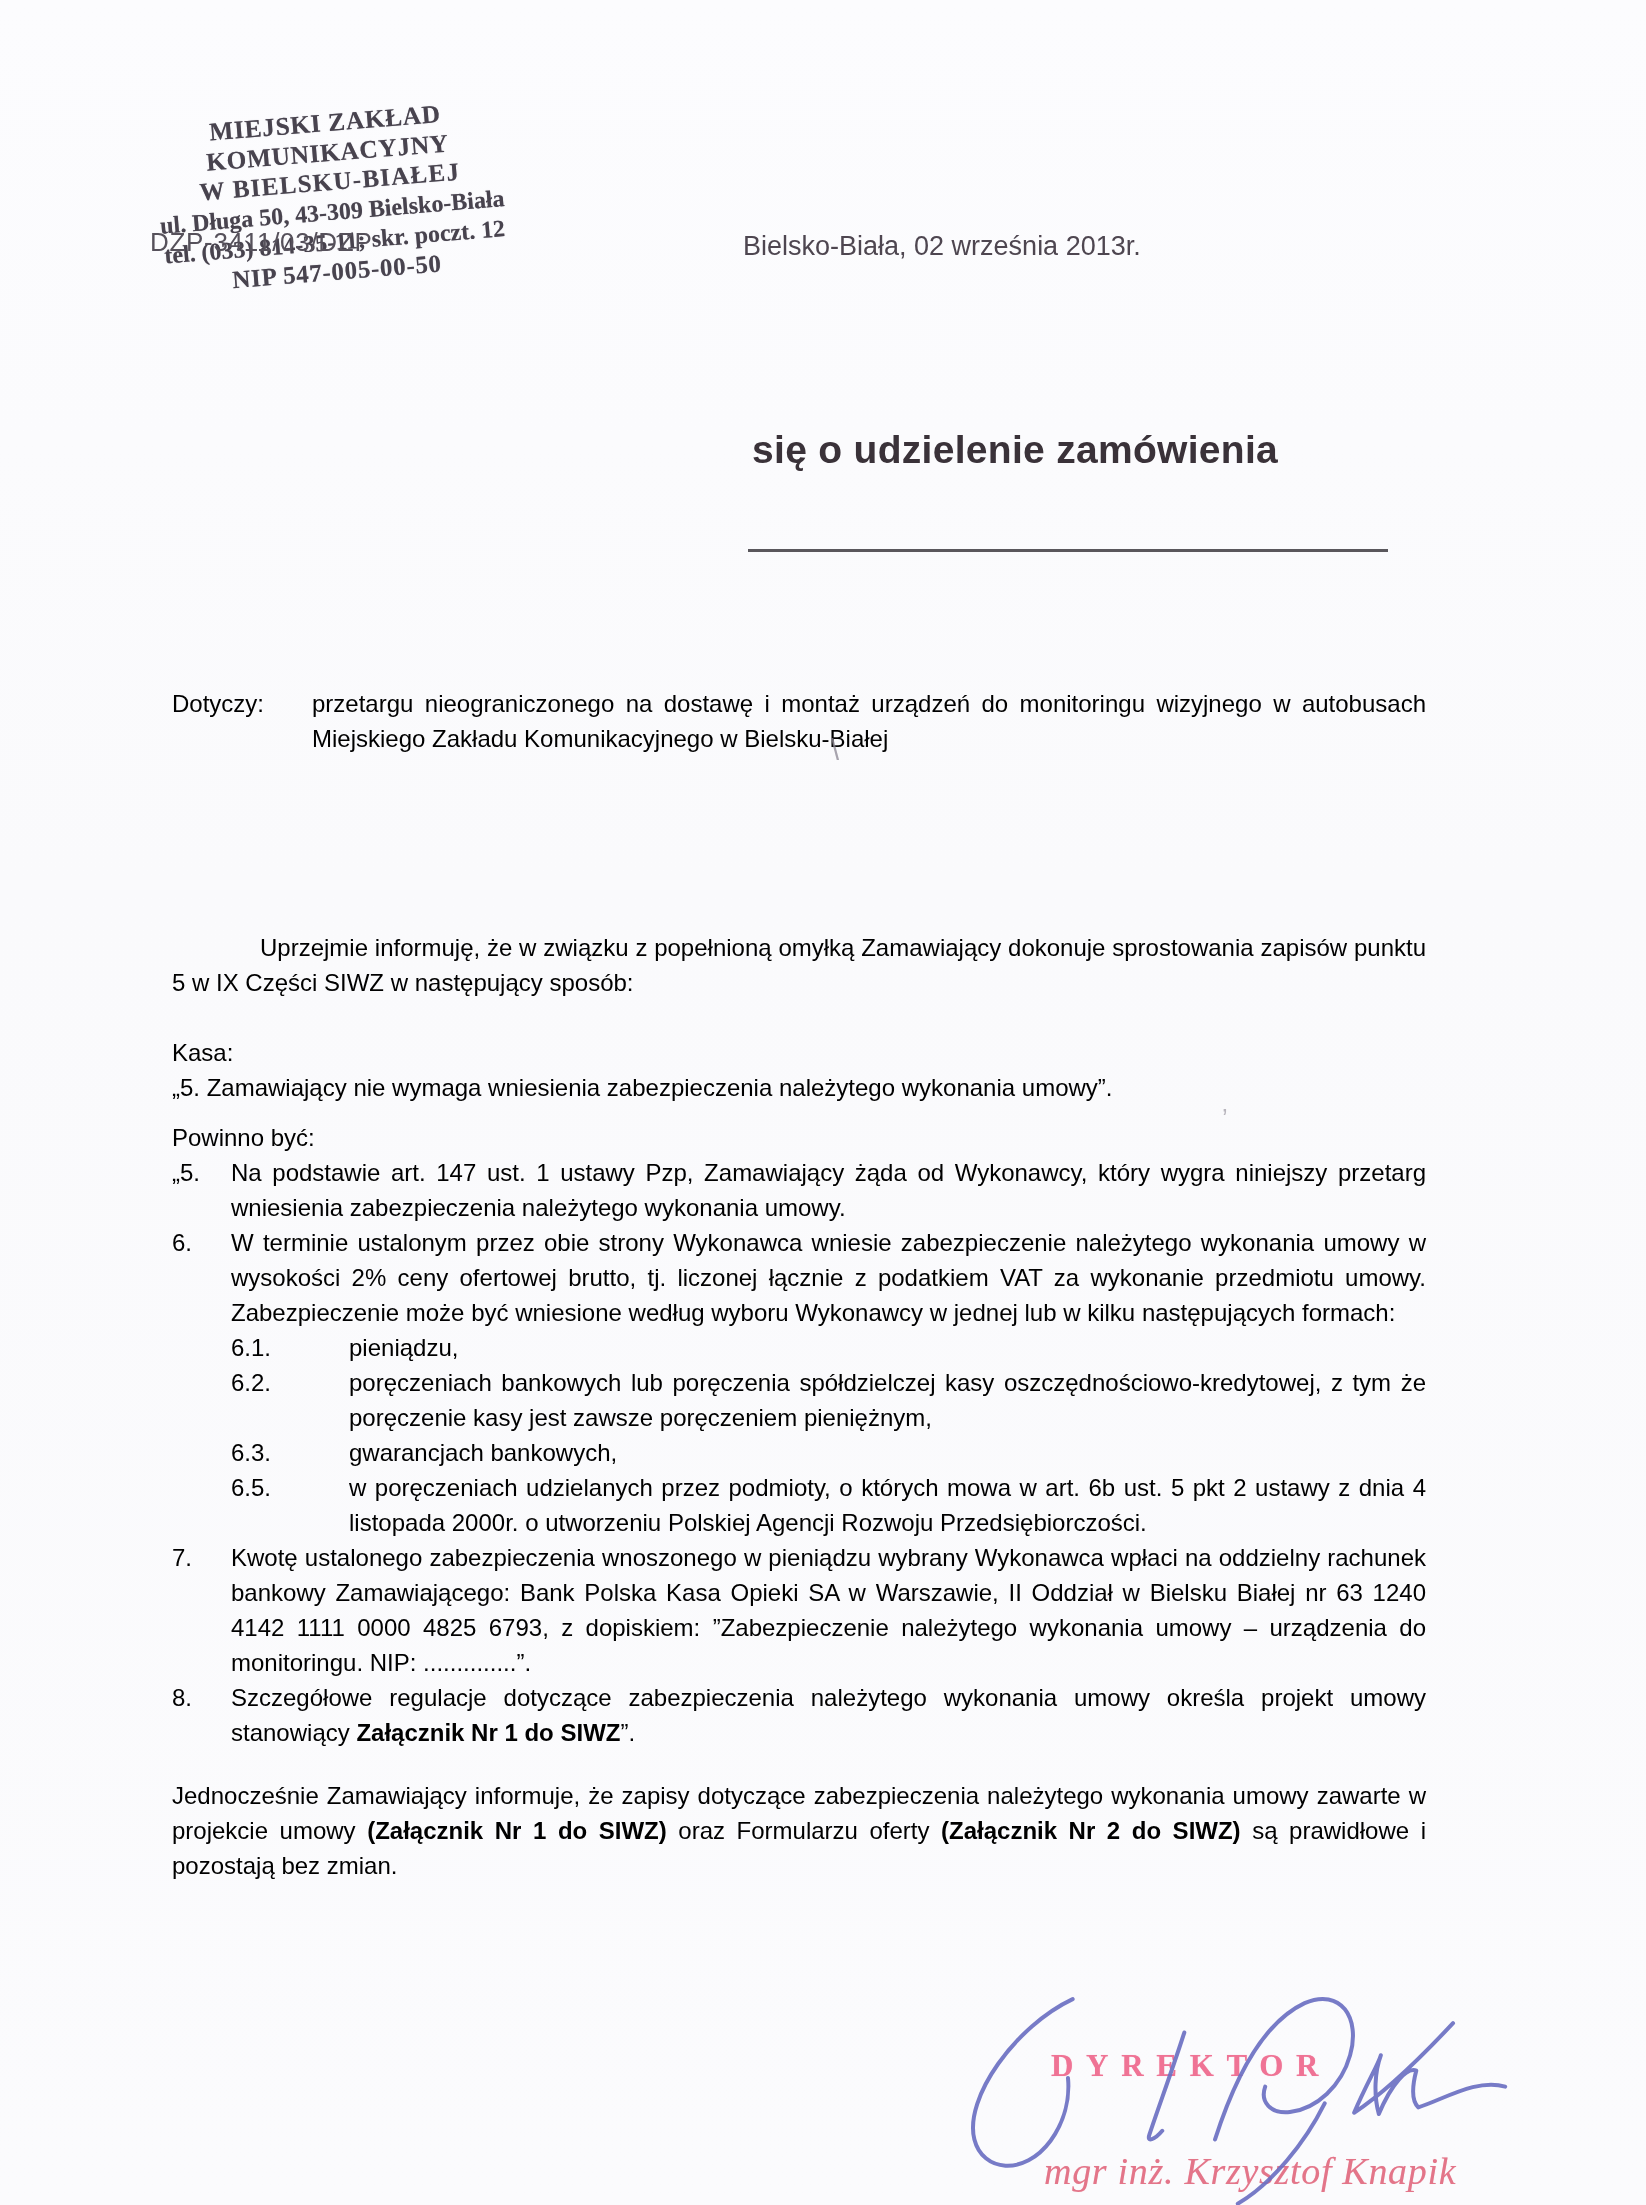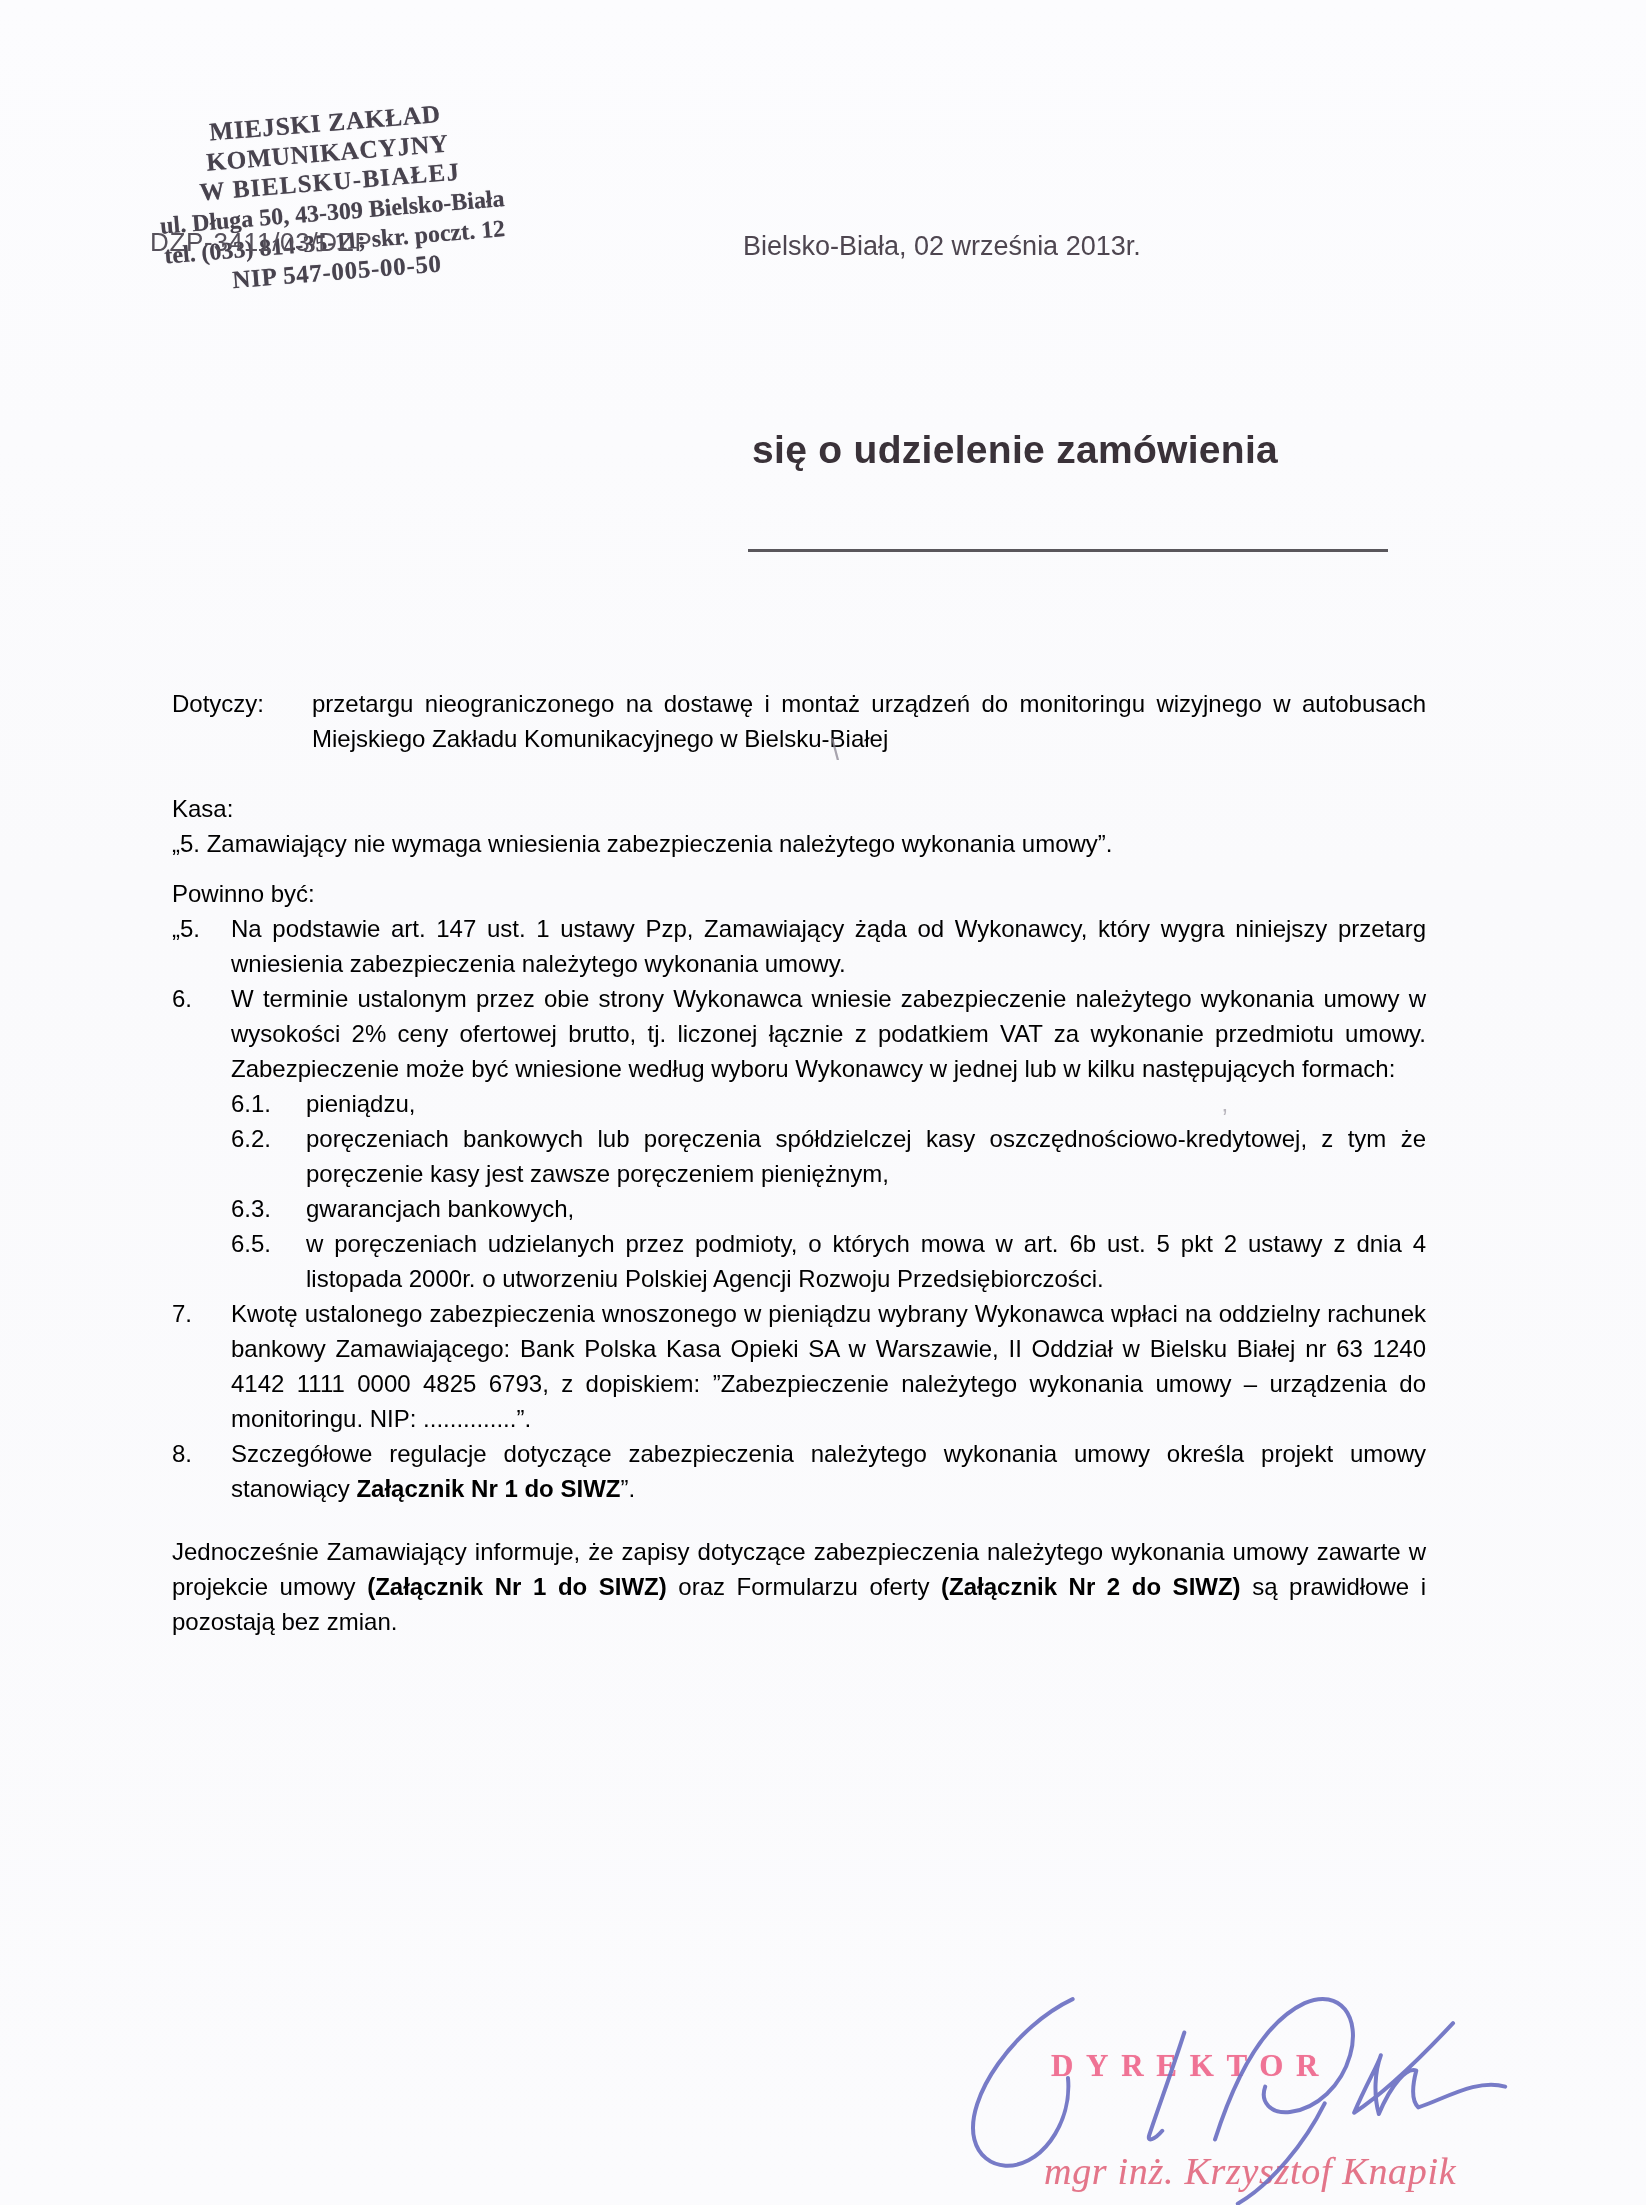--- a/index.html
+++ b/index.html
@@ -59,21 +59,21 @@
   .subject-label { width:140px; flex:none; }
   .subject-text { flex:1; }
   .intro { margin-top:174px; text-indent:88px; }
   .jest-label { margin-top:35px; }
   .powinno-label { margin-top:14.7px; }
   .li { display:flex; }
   .li-marker { width:59px; flex:none; }
   .li-text { flex:1; }
   .subli { display:flex; }
   .subli-marker { width:75px; flex:none; }
-  .subli-text { flex:1; }
+  .subli-text { flex:1;margin-left:43px; }
   .closing { margin-top:28px; }
   .b { font-weight:bold; }
   
   .artifact { position:absolute; color:#8d8894; font-size:29px; }
   .artifact.a1 { left:831px; top:734px; opacity:.75; }
   .artifact.a2 { left:1222px; top:1104px; opacity:.6; font-size:25.4px; }
   
   .dyrektor {
     position:absolute; left:1051px; top:2048px;
     font-family:"Liberation Serif", serif;
@@ -117,20 +117,21 @@
 </div>
 <div class="title-rule"></div>
 
 <div class="bodycol">
 
   <div class="subject">
     <div class="subject-label">Dotyczy:</div>
     <div class="subject-text just">przetargu nieograniczonego na dostawę i montaż urządzeń do monitoringu wizyjnego w autobusach Miejskiego Zakładu Komunikacyjnego w Bielsku-Białej</div>
   </div>
 
+  <div class="intro just">Uprzejmie informuję, że w związku z popełnioną omyłką Zamawiający dokonuje sprostowania zapisów punktu 5 w IX Części SIWZ w następujący sposób:</div>
 
   <div class="jest-label">Kasa:</div>
   <div class="jest-quote">„5. Zamawiający nie wymaga wniesienia zabezpieczenia należytego wykonania umowy”.</div>
 
   <div class="powinno-label">Powinno być:</div>
 
   <div class="olist">
 
     <div class="li">
       <div class="li-marker">„5.</div>

